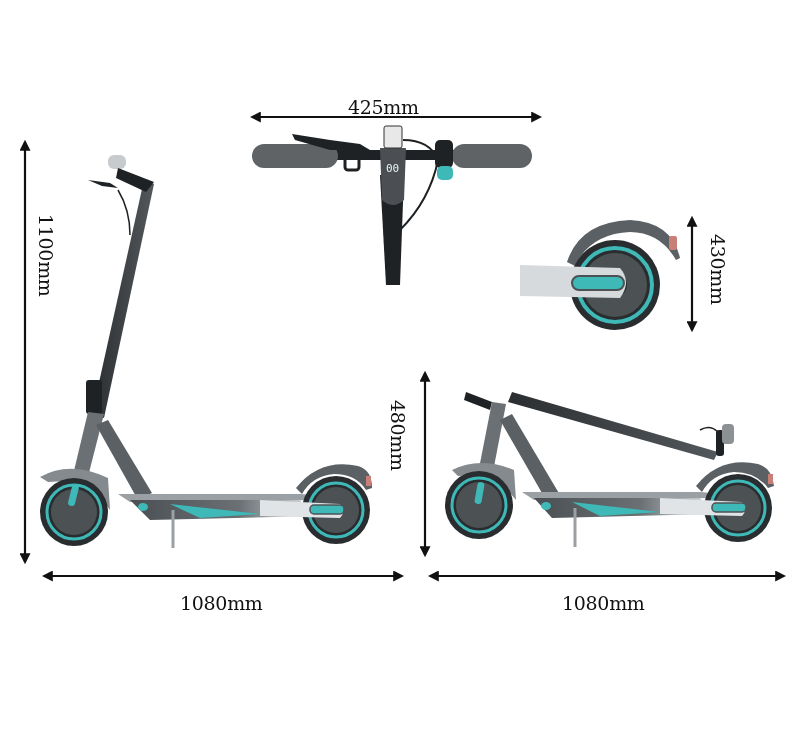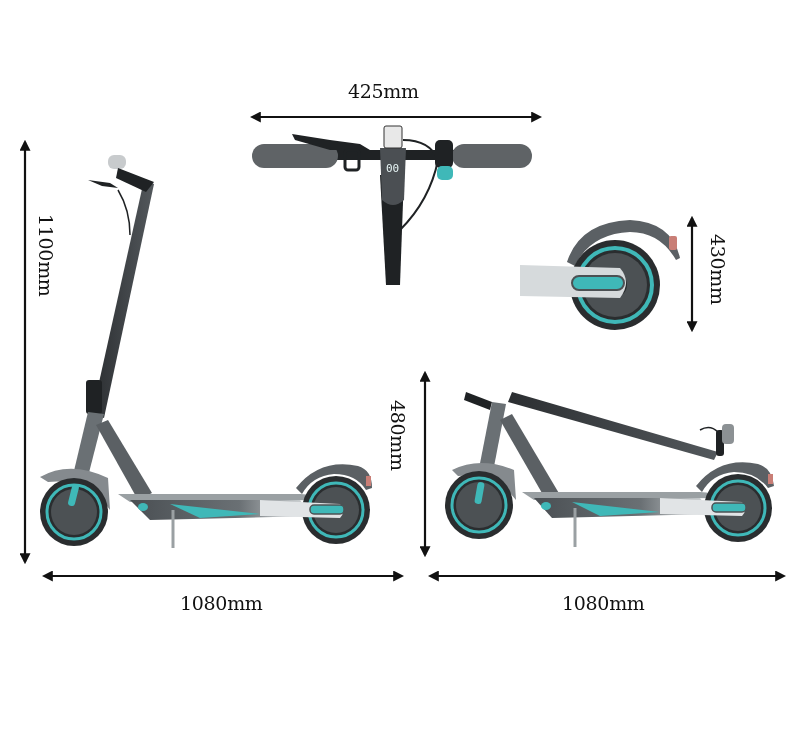--- a/index.html
+++ b/index.html
@@ -139,18 +139,18 @@
     <circle cx="738" cy="508" r="27" fill="none" stroke="#3fb8b8" stroke-width="3"></circle>
     <circle cx="738" cy="508" r="23" fill="#4c5154"></circle>
     <path d="M660,498 L742,502 Q748,510 742,516 L660,514 Z" fill="#e1e4e6"></path>
     <rect x="712" y="503" width="34" height="9" rx="4" fill="#3fb8b8" stroke="#4c5154" stroke-width="1.5"></rect>
 
     <line x1="430" y1="576" x2="784" y2="576" stroke="#111" stroke-width="2.2" marker-start="url(#arr)" marker-end="url(#arr)"></line>
   </g>
 </svg>
 </div>
 
-<div class="label" style="left:348px; top:80px;">425mm</div>
+<div class="label" style="left:348px; top:96px;">425mm</div>
 <div class="label vlabel" style="left:57px; top:214px;">1100mm</div>
 <div class="label vlabel" style="left:729px; top:234px;">430mm</div>
 <div class="label vlabel" style="left:409px; top:400px;">480mm</div>
 <div class="label" style="left:180px; top:592px;">1080mm</div>
 <div class="label" style="left:562px; top:592px;">1080mm</div>
 
 </body></html>

